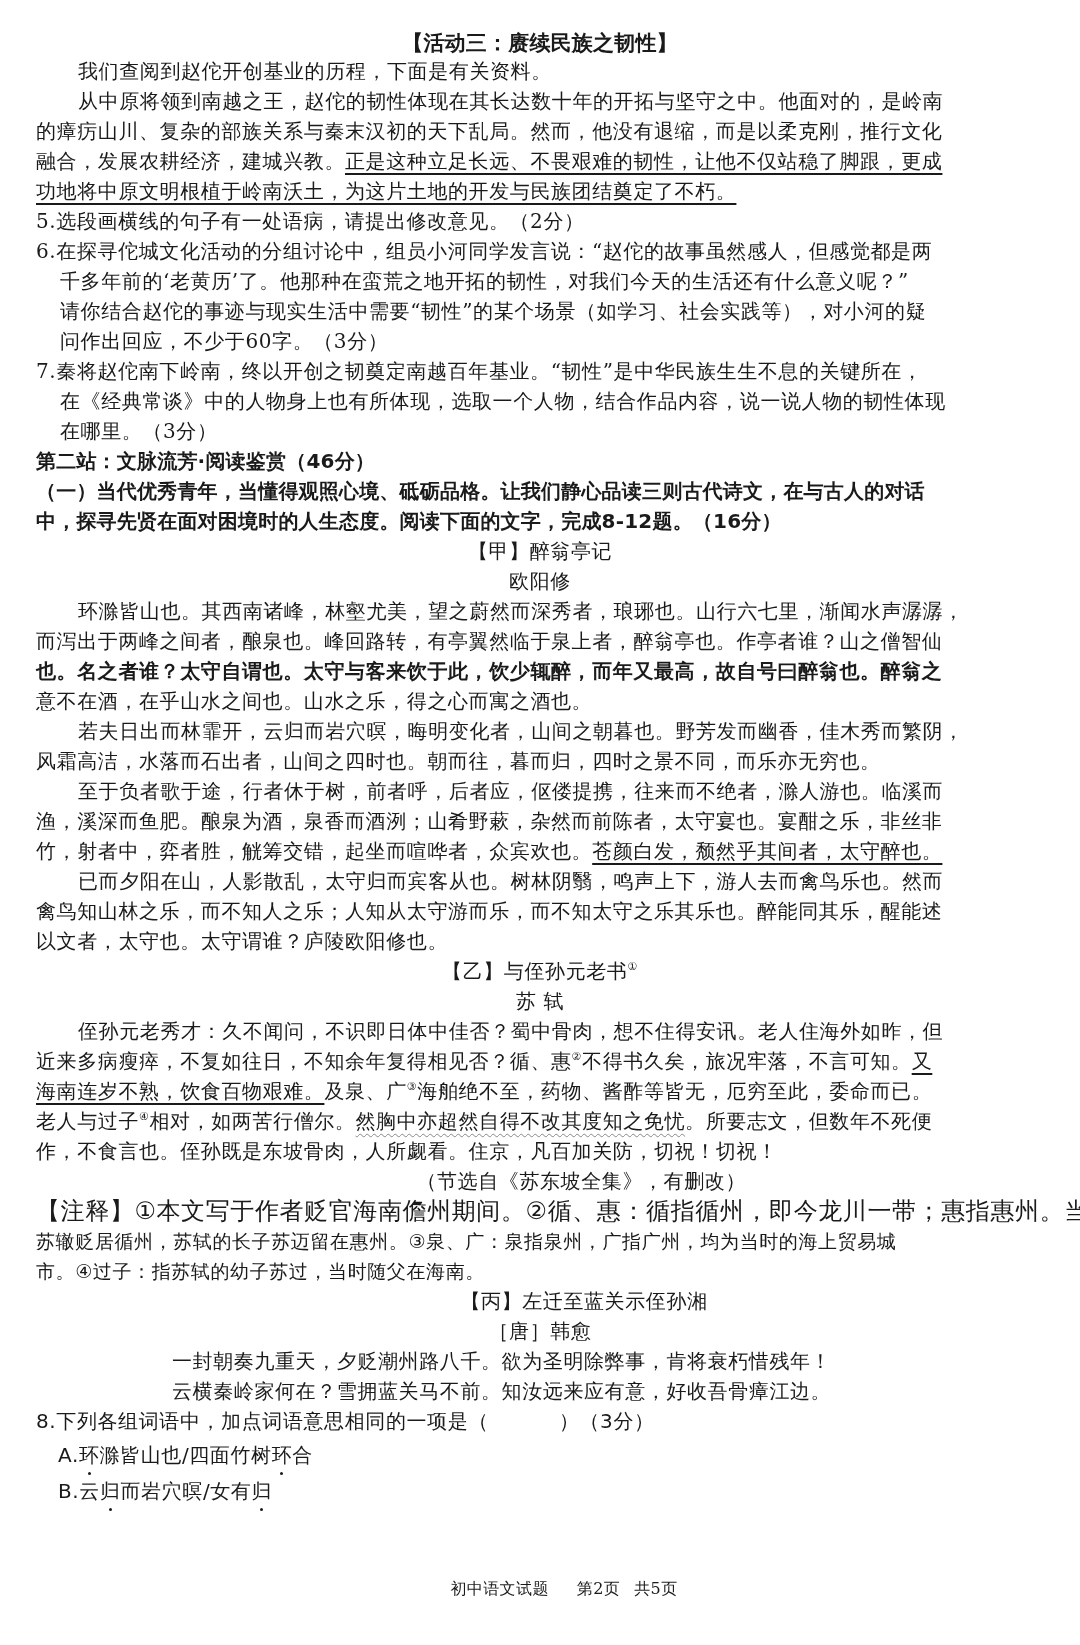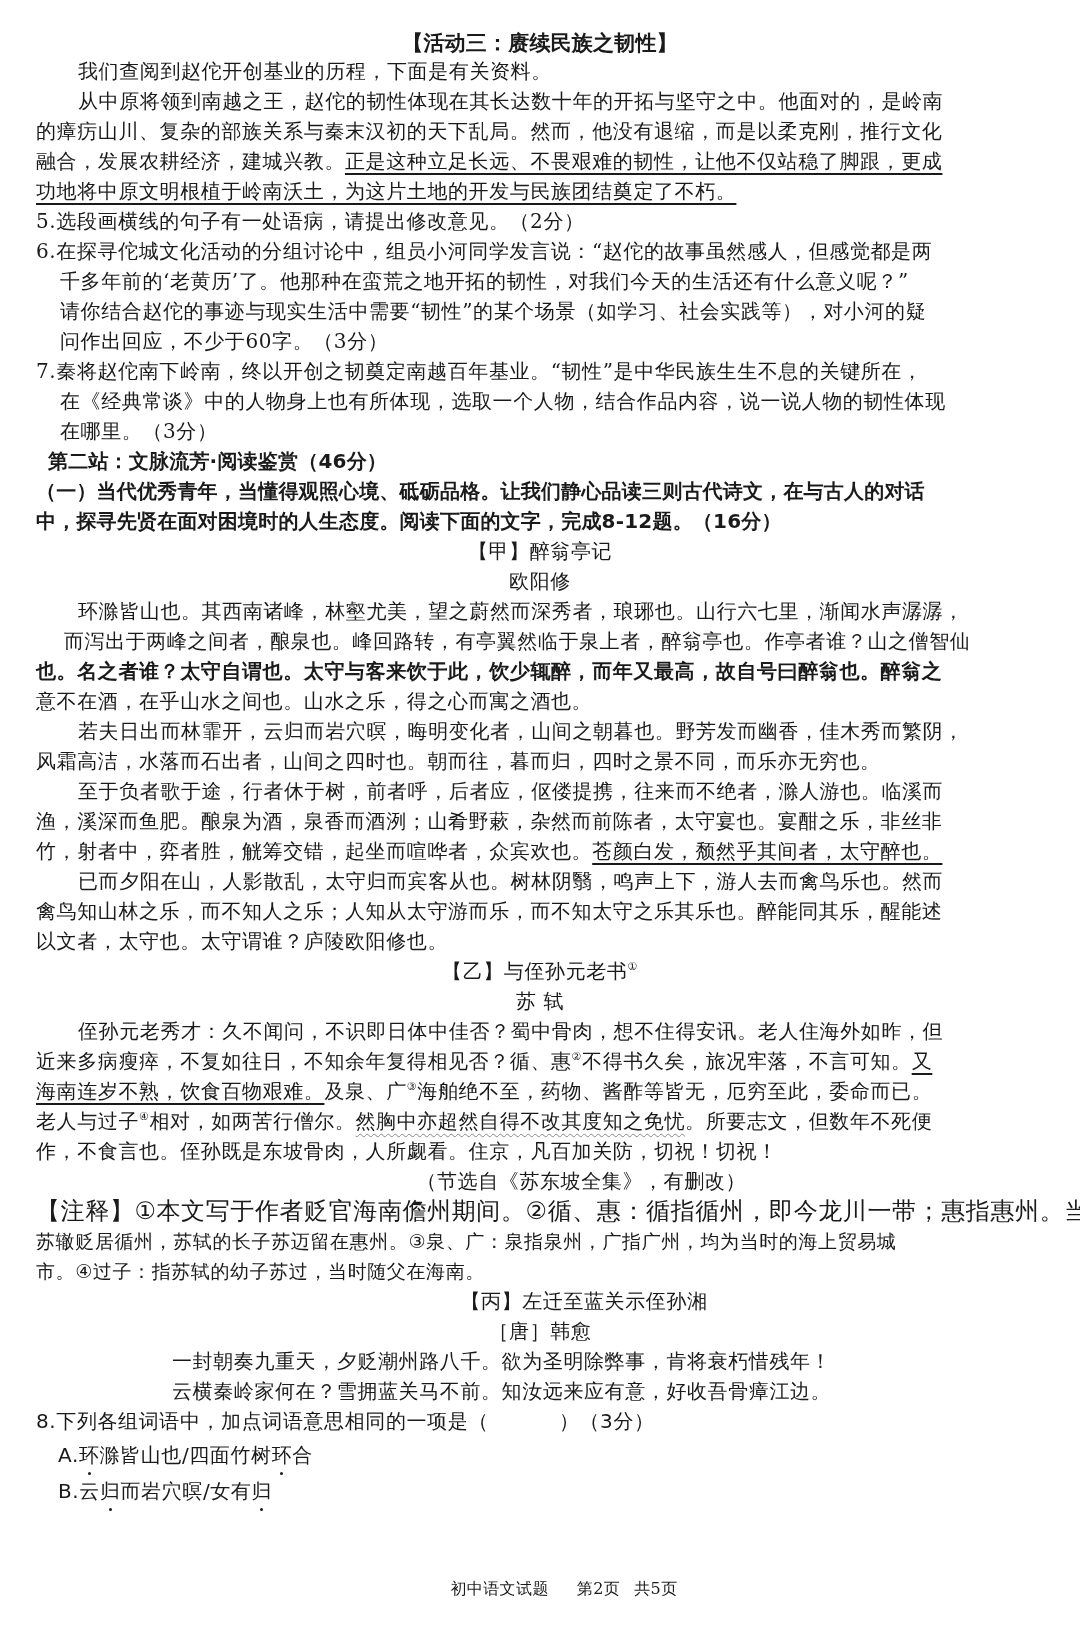--- a/index.html
+++ b/index.html
@@ -50,28 +50,28 @@
 
   <div class="line" style="left:36px;top:200px;">5.选段画横线的句子有一处语病，请提出修改意见。（2分）</div>
   <div class="line" style="left:36px;top:230px;">6.在探寻佗城文化活动的分组讨论中，组员小河同学发言说：“赵佗的故事虽然感人，但感觉都是两</div>
   <div class="line" style="left:60px;top:260px;">千多年前的‘老黄历’了。他那种在蛮荒之地开拓的韧性，对我们今天的生活还有什么意义呢？”</div>
   <div class="line" style="left:60px;top:290px;">请你结合赵佗的事迹与现实生活中需要“韧性”的某个场景（如学习、社会实践等），对小河的疑</div>
   <div class="line" style="left:60px;top:320px;">问作出回应，不少于60字。（3分）</div>
   <div class="line" style="left:36px;top:350px;">7.秦将赵佗南下岭南，终以开创之韧奠定南越百年基业。“韧性”是中华民族生生不息的关键所在，</div>
   <div class="line" style="left:60px;top:380px;text-align:right;">在《经典常谈》中的人物身上也有所体现，选取一个人物，结合作品内容，说一说人物的韧性体现</div>
   <div class="line" style="left:60px;top:410px;">在哪里。（3分）</div>
 
-  <div class="line bold" style="left:36px;top:440px;margin-left:12px;">第二站：文脉流芳·阅读鉴赏（46分）</div>
+  <div class="line bold" style="left:36px;top:440px;">第二站：文脉流芳·阅读鉴赏（46分）</div>
   <div class="line bold" style="left:36px;top:470px;">（一）当代优秀青年，当懂得观照心境、砥砺品格。让我们静心品读三则古代诗文，在与古人的对话</div>
   <div class="line bold" style="left:36px;top:500px;">中，探寻先贤在面对困境时的人生态度。阅读下面的文字，完成8-12题。（16分）</div>
 
   <div class="line center" style="top:530px;font-family:Liberation Serif, serif;">【甲】醉翁亭记</div>
   <div class="line center" style="top:560px;">欧阳修</div>
   <div class="line" style="left:78px;top:590px;">环滁皆山也。其西南诸峰，林壑尤美，望之蔚然而深秀者，琅琊也。山行六七里，渐闻水声潺潺，</div>
-  <div class="line" style="left:36px;top:620px;margin-left:28px;">而泻出于两峰之间者，酿泉也。峰回路转，有亭翼然临于泉上者，醉翁亭也。作亭者谁？山之僧智仙</div>
+  <div class="line" style="left:36px;top:620px;">而泻出于两峰之间者，酿泉也。峰回路转，有亭翼然临于泉上者，醉翁亭也。作亭者谁？山之僧智仙</div>
   <div class="line" style="left:36px;top:650px;font-weight:bold;">也。名之者谁？太守自谓也。太守与客来饮于此，饮少辄醉，而年又最高，故自号曰醉翁也。醉翁之</div>
   <div class="line" style="left:36px;top:680px;">意不在酒，在乎山水之间也。山水之乐，得之心而寓之酒也。</div>
   <div class="line" style="left:78px;top:710px;">若夫日出而林霏开，云归而岩穴暝，晦明变化者，山间之朝暮也。野芳发而幽香，佳木秀而繁阴，</div>
   <div class="line" style="left:36px;top:740px;">风霜高洁，水落而石出者，山间之四时也。朝而往，暮而归，四时之景不同，而乐亦无穷也。</div>
   <div class="line" style="left:78px;top:770px;">至于负者歌于途，行者休于树，前者呼，后者应，伛偻提携，往来而不绝者，滁人游也。临溪而</div>
   <div class="line" style="left:36px;top:800px;">渔，溪深而鱼肥。酿泉为酒，泉香而酒洌；山肴野蔌，杂然而前陈者，太守宴也。宴酣之乐，非丝非</div>
   <div class="line" style="left:36px;top:830px;"><span>竹，射者中，弈者胜，觥筹交错，起坐而喧哗者，众宾欢也。</span><span class="ul">苍颜白发，颓然乎其间者，太守醉也。</span></div>
   <div class="line" style="left:78px;top:860px;">已而夕阳在山，人影散乱，太守归而宾客从也。树林阴翳，鸣声上下，游人去而禽鸟乐也。然而</div>
   <div class="line" style="left:36px;top:890px;">禽鸟知山林之乐，而不知人之乐；人知从太守游而乐，而不知太守之乐其乐也。醉能同其乐，醒能述</div>
   <div class="line" style="left:36px;top:920px;">以文者，太守也。太守谓谁？庐陵欧阳修也。</div>

